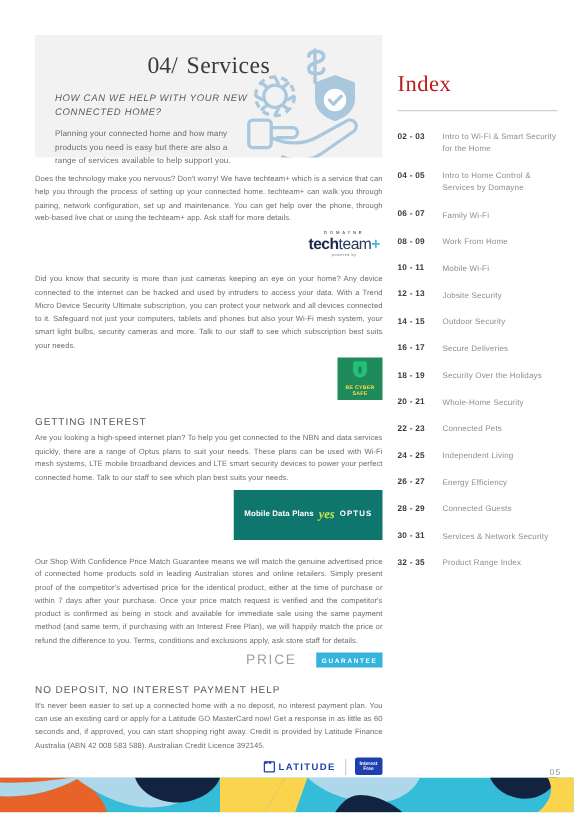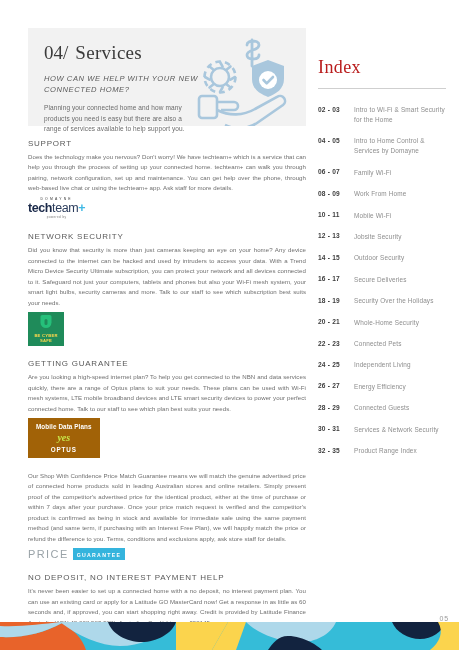--- a/index.html
+++ b/index.html
@@ -24,20 +24,21 @@
     position: relative;
     height: 98px;
   }
   .hero-title {
     font-family: "Liberation Serif", serif;
     font-size: 19px;
     color: #3b3b3b;
     font-weight: 400;
     letter-spacing: .3px;
     margin-bottom: 9px;
+    text-align: center;
   }
   .hero-title .num { letter-spacing: 0px; }
   .hero-title .word { margin-left: 7px; }
   .hero-sub {
     font-size: 7.6px;
     letter-spacing: .55px;
     color: #5b5b5b;
     line-height: 1.5;
     max-width: 160px;
     margin-bottom: 7px;
@@ -63,21 +64,21 @@
     color: #595959;
     margin-bottom: 4px;
   }
   .sec-body {
     font-size: 6.1px;
     line-height: 1.72;
     color: #6e6e6e;
     text-align: justify;
     letter-spacing: .05px;
   }
-  .logo-row { display: flex; margin-top: 4px; }
+  .logo-row { display: flex; justify-content: flex-end; margin-top: 4px; }
 
   
   .techteam { text-align: center; line-height: 1; padding-right: 2px; }
   .tt-top { font-size: 3.4px; letter-spacing: 2.2px; color: #333; margin-bottom: 1px; }
   .tt-main { font-size: 12.5px; font-weight: 700; color: #1b2a4a; letter-spacing: -.4px; }
   .tt-main .light { font-weight: 400; color: #2b3c5c; }
   .tt-main .plus { color: #3fb9e5; font-weight: 700; }
   .tt-bot { font-size: 3px; letter-spacing: .4px; color: #7a7a7a; margin-top: 1.5px; }
 
   
@@ -96,33 +97,32 @@
     position: absolute; top: 3px; left: 50%;
     transform: translateX(-50%);
     display: flex; align-items: center; justify-content: center;
   }
   .cs-key { width: 3px; height: 6px; background: #1f8b5a; border-radius: 2px; }
   .cs-t1 { font-size: 4.2px; font-weight: 700; color: #ffd84d; letter-spacing: .2px; }
   .cs-t2 { font-size: 4.2px; font-weight: 700; color: #ffd84d; letter-spacing: .2px; }
 
   
   .optus {
-    background: #a16207;
+    background: #0f766e;
     color: #fff;
     display: inline-flex; align-items: center; gap: 4px;
-    padding: 5px 8px;
-    flex-direction: column;
+    padding: 16px 8px;
   }
   .optus-label { font-size: 6.3px; font-weight: 700; letter-spacing: .1px; }
   .optus-yes { font-family: "Liberation Serif", serif; font-size: 10px; font-style: italic; font-weight: 700; color: #c9e84a; line-height: .8; }
   .optus-brand { font-size: 6.3px; font-weight: 700; letter-spacing: .9px; }
 
   
   .priceguar { display: inline-flex; align-items: stretch; }
-  .pg-price { font-size: 11px; color: #9aa3a8; letter-spacing: 1.4px; padding-right: 4px; }
+  .pg-price { font-size: 11px; color: #9aa3a8; letter-spacing: 1.4px; padding-right: 16px; }
   .pg-badge {
     background: #35b4dd; color: #fff;
     font-size: 5.2px; font-weight: 700; letter-spacing: 1.3px;
     padding: 3px 4px 2px 4px; display: flex; align-items: center;
   }
 
   
   .latitude-row { display: flex; align-items: center; gap: 7px; }
   .lat-logo { display: flex; align-items: center; gap: 3px; }
   .lat-mark {
@@ -189,47 +189,45 @@
           <path d="M23 70 h17 a4 4 0 0 1 0 8 H27"></path>
           <path d="M23 78 c12 6 26 6 38 -1 l22 -12 a5 5 0 0 1 6 8 l-26 18 c-9 6 -22 7 -32 2"></path>
         </g>
         <path d="M74 28 l16 6 v13 c0 10 -8 15 -16 18 -8 -3 -16 -8 -16 -18 V34 z" fill="#a9c7dd"></path>
         <circle cx="74" cy="48" r="9" fill="#ffffff"></circle>
         <path d="M69.5 48 l3.2 3.4 L79 45" fill="none" stroke="#a9c7dd" stroke-width="2.6" stroke-linecap="round" stroke-linejoin="round"></path>
       </svg>
     </div>
 
     <div class="section">
-      <div class="sec-head">SUPPORT</div>
       <div class="sec-body">Does the technology make you nervous? Don't worry! We have techteam+ which is a service that can help you through the process of setting up your connected home. techteam+ can walk you through pairing, network configuration, set up and maintenance. You can get help over the phone, through web-based live chat or using the techteam+ app. Ask staff for more details.</div>
       <div class="logo-row">
         <div class="techteam">
           <div class="tt-top">DOMAYNE</div>
           <div class="tt-main"><span>tech</span><span class="light">team</span><span class="plus">+</span></div>
           <div class="tt-bot">powered by</div>
         </div>
       </div>
     </div>
 
     <div class="section">
-      <div class="sec-head">NETWORK SECURITY</div>
       <div class="sec-body">Did you know that security is more than just cameras keeping an eye on your home? Any device connected to the internet can be hacked and used by intruders to access your data. With a Trend Micro Device Security Ultimate subscription, you can protect your network and all devices connected to it. Safeguard not just your computers, tablets and phones but also your Wi-Fi mesh system, your smart light bulbs, security cameras and more. Talk to our staff to see which subscription best suits your needs.</div>
       <div class="logo-row">
         <div class="cybersafe">
           <div class="cs-shield">
               <div class="cs-key"></div>
             </div>
           <div class="cs-t1">BE CYBER</div>
           <div class="cs-t2">SAFE</div>
         </div>
       </div>
     </div>
 
     <div class="section">
-      <div class="sec-head">GETTING GUARANTEE</div>
+      <div class="sec-head">GETTING INTEREST</div>
       <div class="sec-body">Are you looking a high-speed internet plan? To help you get connected to the NBN and data services quickly, there are a range of Optus plans to suit your needs. These plans can be used with Wi-Fi mesh systems, LTE mobile broadband devices and LTE smart security devices to power your perfect connected home. Talk to our staff to see which plan best suits your needs.</div>
       <div class="logo-row">
         <div class="optus">
           <span class="optus-label">Mobile Data Plans</span>
           <span class="optus-yes">yes</span>
           <span class="optus-brand">OPTUS</span>
         </div>
       </div>
     </div>
 

